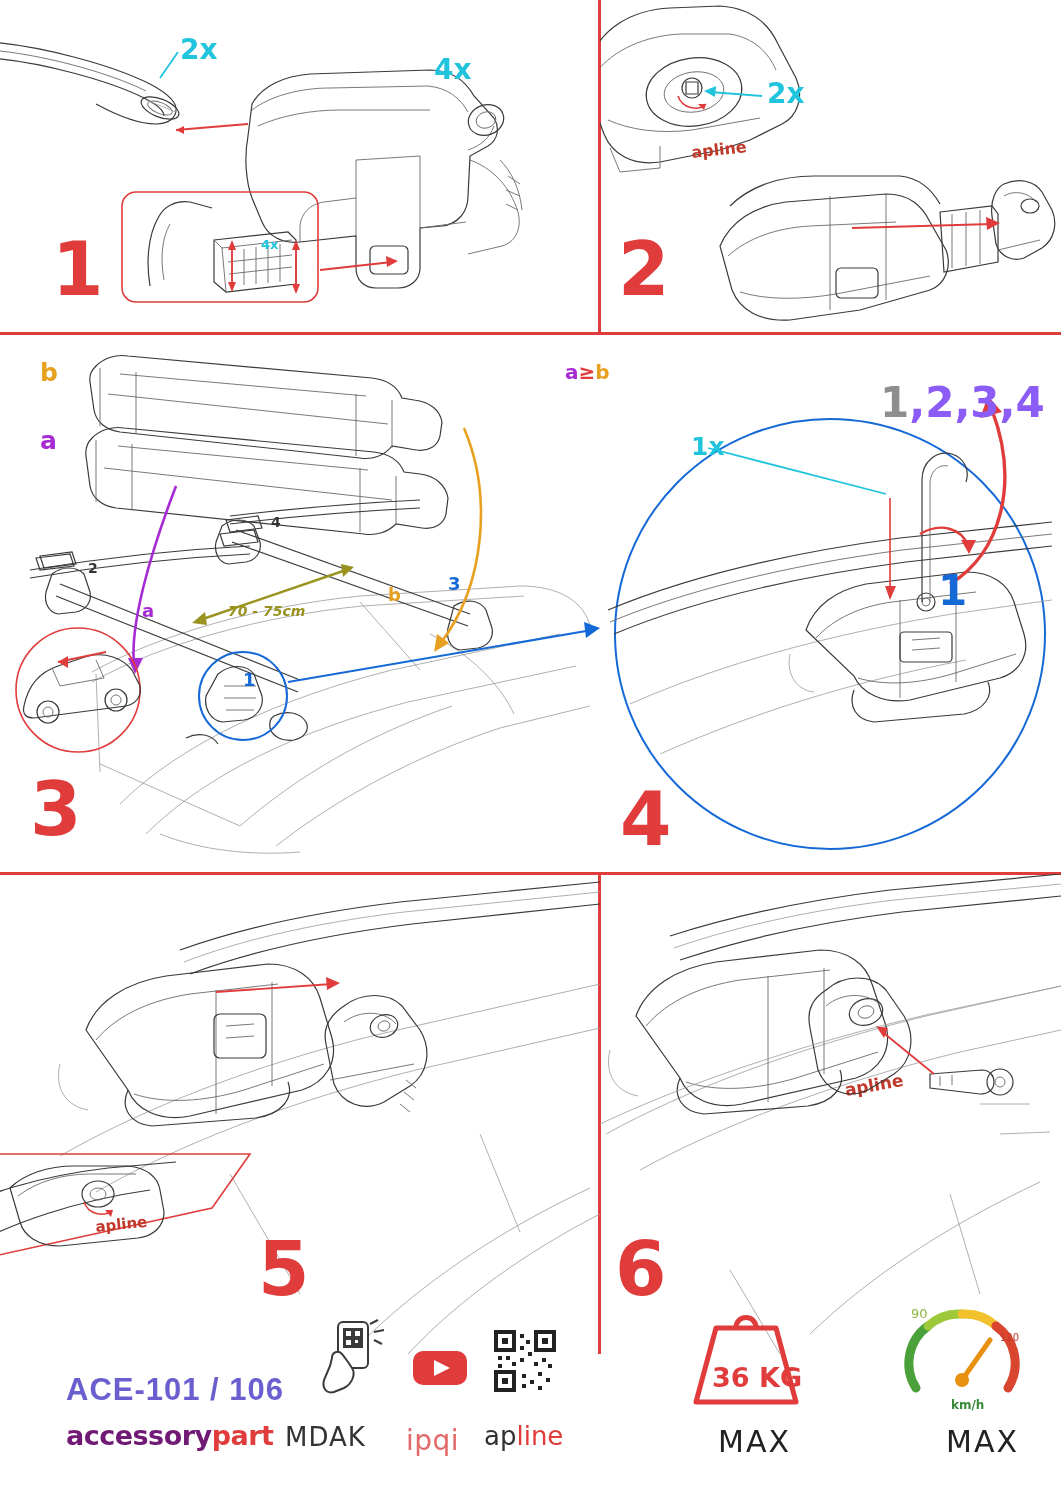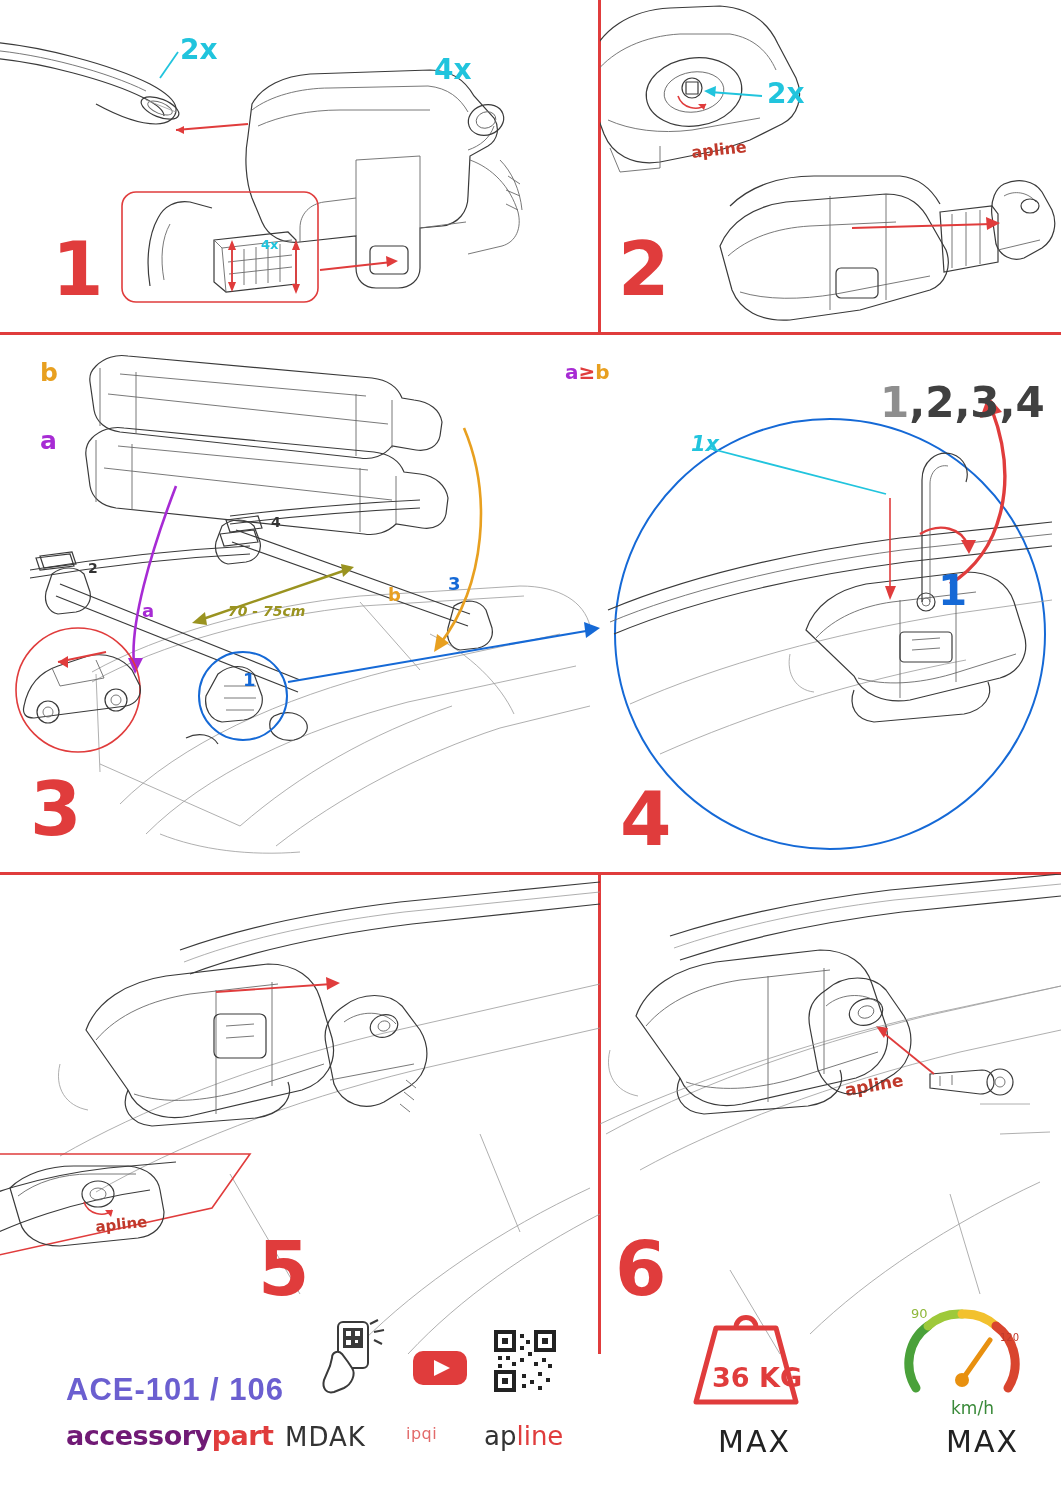--- a/index.html
+++ b/index.html
@@ -66,32 +66,32 @@
   .red    { color: #e03c3c; }
 
   #ann-2x-a { left: 180px; top: 36px;  font-size: 28px; }
   #ann-4x   { left: 434px; top: 56px;  font-size: 28px; }
   #ann-2x-b { left: 767px; top: 80px;  font-size: 28px; }
   #ann-4x-small { left: 261px; top: 238px; font-size: 13px; color:#21c4dd;}
 
   #ann-b-left  { left: 40px; top: 360px; font-size: 25px; }
   #ann-a-left  { left: 40px; top: 428px; font-size: 25px; }
   #ann-ab      { left: 565px; top: 362px; font-size: 20px; }
-  #ann-1x      { left: 691px; top: 434px; font-size: 21px; font-style: italic; }
+  #ann-1x      { left: 691px; top: 434px; font-size: 25px; }
   #ann-1234    { left: 880px; top: 382px; font-size: 42px; }
   #ann-1-big   { left: 938px; top: 570px; font-size: 42px; color:#1569d6;}
   #ann-dist    { left: 228px; top: 604px; font-size: 14px; font-style: italic; }
   #ann-a-mid   { left: 142px; top: 602px; font-size: 18px; }
   #ann-b-mid   { left: 388px; top: 586px; font-size: 18px; }
   #ann-n1      { left: 243px; top: 671px; font-size: 18px; color:#1569d6;}
   #ann-n2      { left: 88px;  top: 561px; font-size: 14px; color:#333;}
   #ann-n3      { left: 448px; top: 575px; font-size: 18px; color:#1569d6;}
   #ann-n4      { left: 271px; top: 515px; font-size: 14px; color:#333;}
   #ann-1234 .d1 { color:#8e8e8e; }
-  #ann-1234 .d2 { color:#404040;text-align:center; }
+  #ann-1234 .d2 { color:#8b5cf6;text-align:center; }
 
   
   #model-code {
     position: absolute;
     left: 66px; top: 1372px;
     font-family: Liberation Sans, sans-serif;
     font-size: 31px;
     font-weight: 700;
     color: #6b5fd0;
     letter-spacing: 1px;
@@ -113,21 +113,21 @@
     font-family: "DejaVu Sans", sans-serif;
     font-size: 26px;
     font-weight: 500;
     color: #333;
     letter-spacing: 1px;
   }
   #brand-ipqi {
     position: absolute;
     left: 406px; top: 1424px;
     font-family: "DejaVu Sans", sans-serif;
-    font-size: 16px;
+    font-size: 28px;
     color: #e26a6a;
     letter-spacing: 0.5px;
   }
   #brand-apline {
     position: absolute;
     left: 484px; top: 1421px;
     font-family: "DejaVu Sans", sans-serif;
     font-size: 26px;
     letter-spacing: 0px;
   }
@@ -155,22 +155,23 @@
     left: 712px; top: 1362px;
     font-family: "DejaVu Sans", sans-serif;
     font-size: 27px;
     font-weight: 700;
     color: #e03c3c;
   }
   #speed-kmh {
     position: absolute;
     left: 951px; top: 1398px;
     font-family: "DejaVu Sans", sans-serif;
-    font-size: 17px;
+    font-size: 12px;
     color: #3a8a3a;
+    font-weight: bold;
   }
   #speed-min {
     position: absolute;
     left: 911px; top: 1306px;
     font-family: "DejaVu Sans", sans-serif;
     font-size: 13px;
     color: #8fb83a;
   }
   #speed-max {
     position: absolute;

